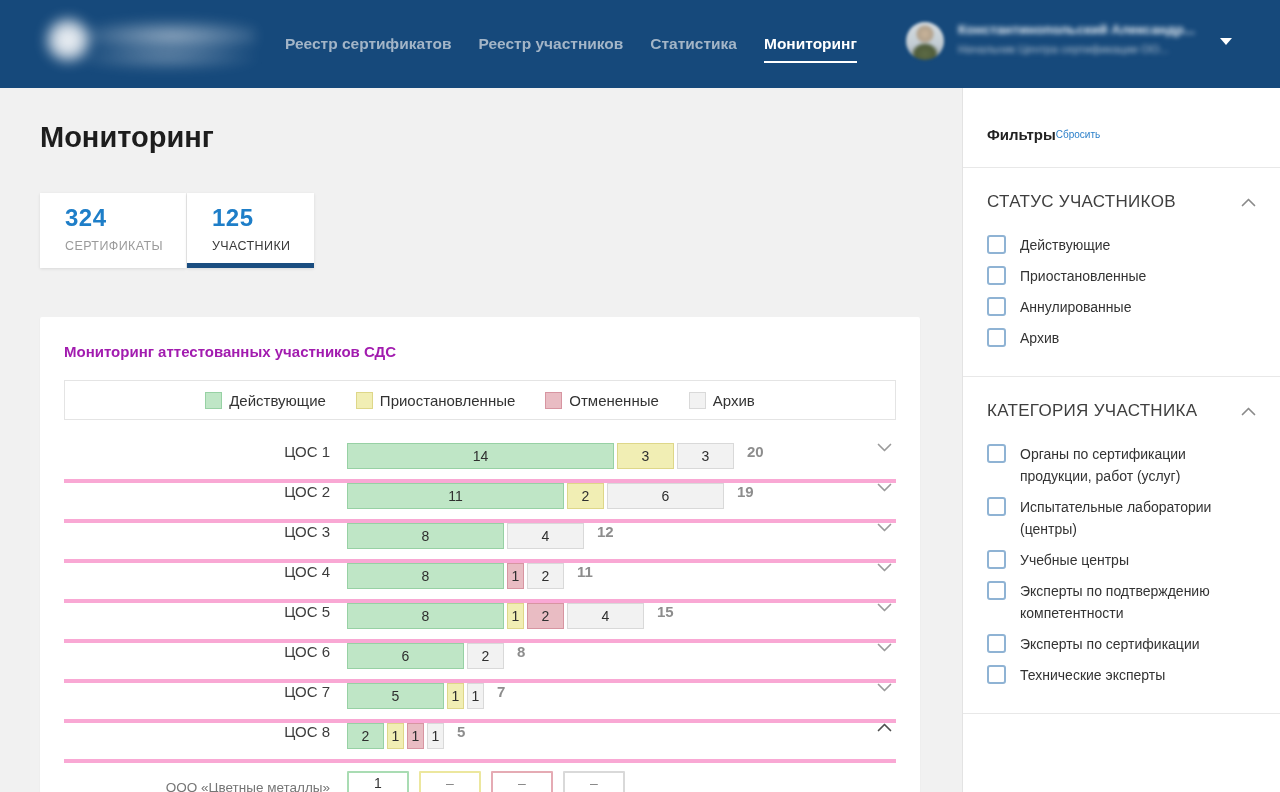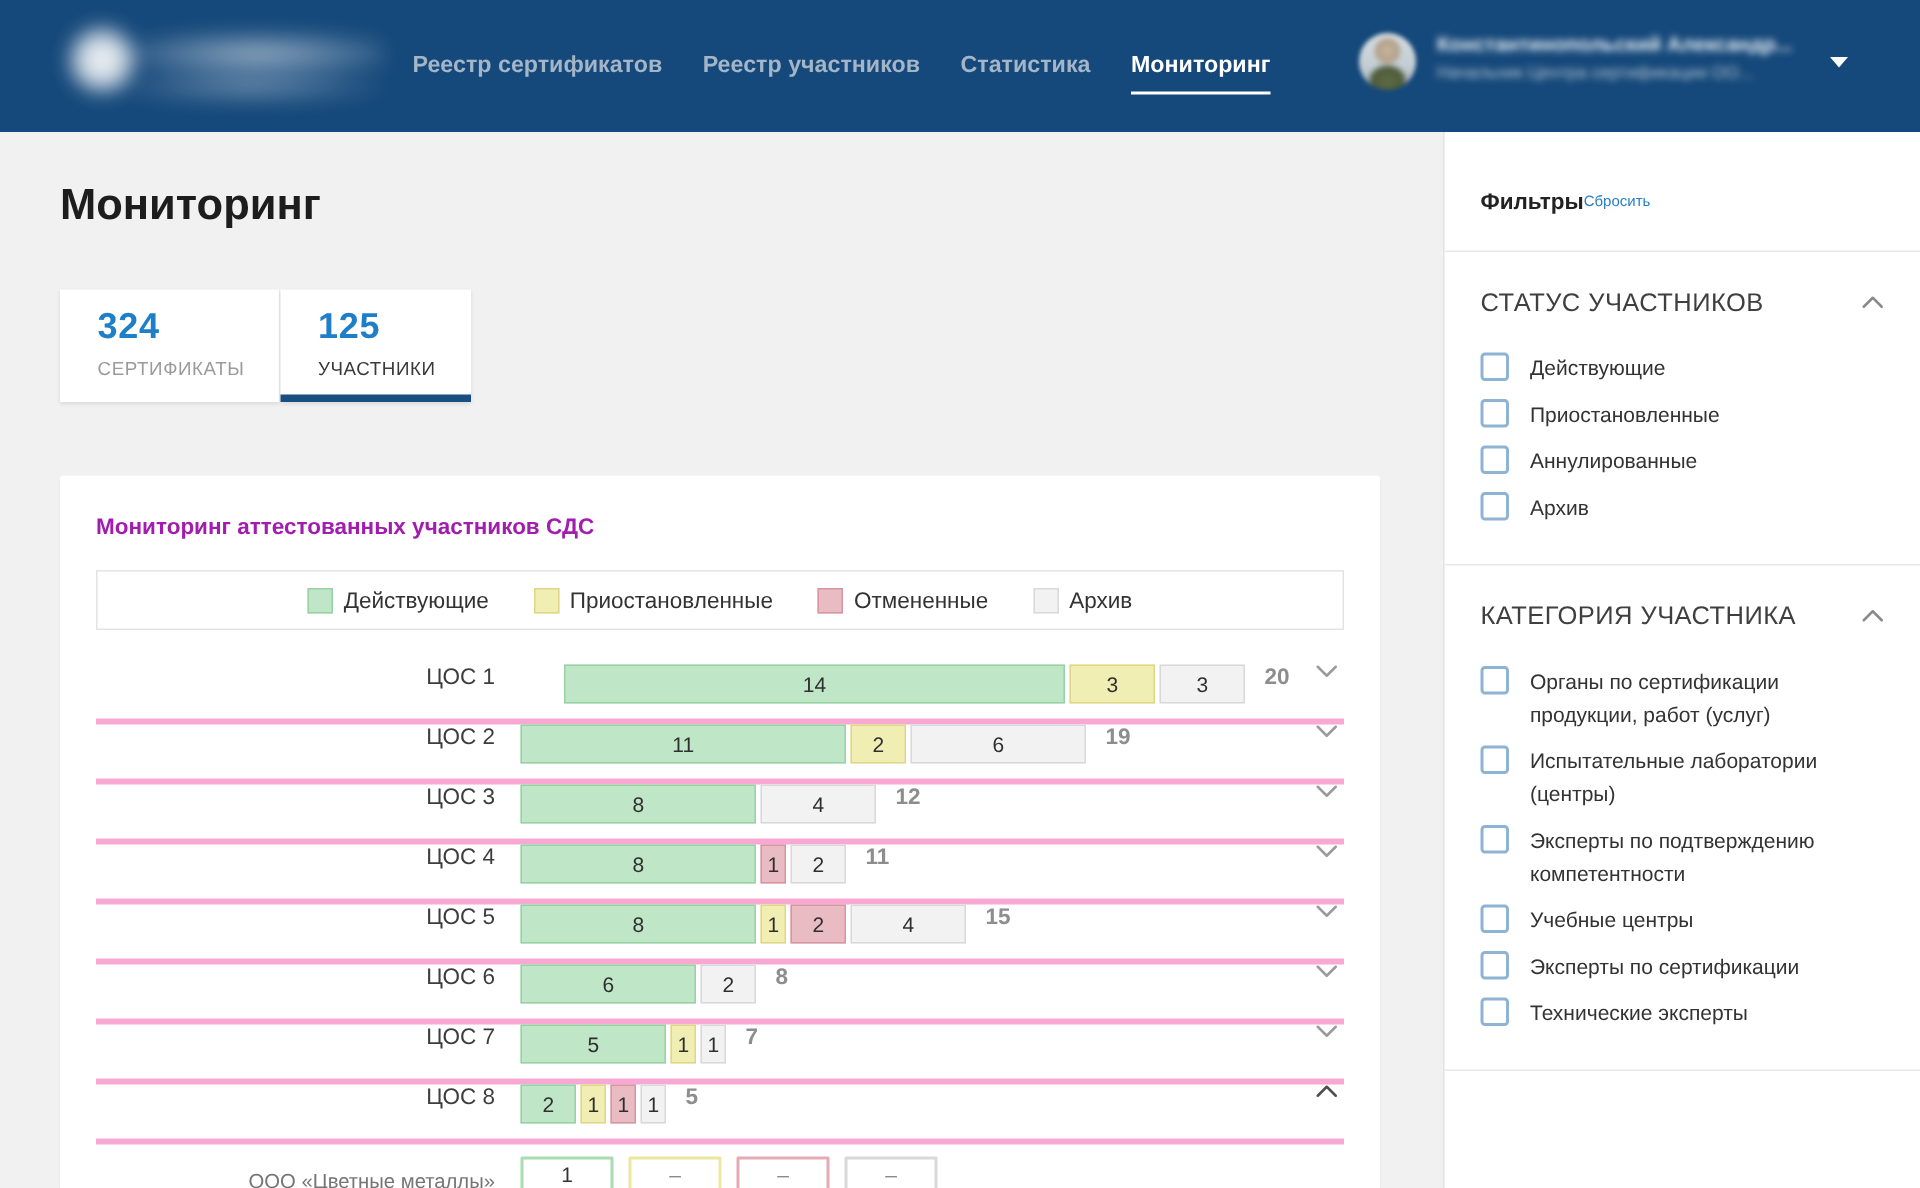--- a/index.html
+++ b/index.html
@@ -16,21 +16,21 @@
   }
   .logo-blob {
     position:absolute; left:32px; top:6px; width:224px; height:68px;
     background:
       radial-gradient(circle 34px at 36px 34px, rgba(255,255,255,.98) 0%, rgba(255,255,255,.75) 45%, rgba(255,255,255,0) 75%),
       radial-gradient(ellipse 130px 22px at 140px 30px, rgba(255,255,255,.55) 0%, rgba(255,255,255,0) 80%),
       radial-gradient(ellipse 120px 16px at 135px 52px, rgba(255,255,255,.35) 0%, rgba(255,255,255,0) 80%);
     filter:blur(6px);
   }
   .nav {
-    position:absolute; left:275px; top:0; height:88px;
+    position:absolute; left:285px; top:0; height:88px;
     display:flex; align-items:center; gap:27px;text-align:center;
   }
   .nav-item {
     font-size:15.5px; font-weight:700; color:#a3b5c7;
     cursor:pointer; padding-bottom:0; position:relative; white-space:nowrap;
   }
   .nav-item.active { color:#ffffff; }
   .nav-item.active::after {
     content:""; position:absolute; left:0; right:0; bottom:-10px;
     height:2px; background:#ffffff;
@@ -194,21 +194,21 @@
           </div>
           <div class="legend-item">
             <span class="legend-swatch" style="background: rgb(242, 242, 242); border-color: rgb(217, 217, 217);"></span>
             <span class="legend-label">Архив</span>
           </div>
         </div>
       <div class="rows" id="rows">
           <div class="row">
             <div class="row-label">ЦОС 1</div>
             <div class="bar">
-              <div class="seg" style="width: 334px; background: rgb(191, 230, 198); border-color: rgb(151, 209, 164); margin-left: 29px;">14</div>
+              <div class="seg" style="width: 267px; background: rgb(191, 230, 198); border-color: rgb(151, 209, 164);">14</div>
               <div class="seg" style="width: 57px; background: rgb(241, 238, 180); border-color: rgb(222, 215, 137);">3</div>
               <div class="seg" style="width: 57px; background: rgb(242, 242, 242); border-color: rgb(217, 217, 217);">3</div>
             </div>
             <div class="row-total">20</div>
             <div class="row-chevron">
               <svg width="15" height="9" viewBox="0 0 15 9" fill="none">
                 <path d="M1.5 1.5 L7.5 7.5 L13.5 1.5" stroke="#9b9b9b" stroke-width="1.7" stroke-linecap="round" stroke-linejoin="round"></path>
               </svg>
             </div>
           </div>
@@ -366,25 +366,25 @@
             <label class="check-item">
               <span class="checkbox"></span>
               <span class="check-label">Органы по сертификации продукции, работ (услуг)</span>
             </label>
             <label class="check-item">
               <span class="checkbox"></span>
               <span class="check-label">Испытательные лаборатории (центры)</span>
             </label>
             <label class="check-item">
               <span class="checkbox"></span>
+              <span class="check-label">Учебные центры</span>
+            </label>
+            <label class="check-item">
+              <span class="checkbox"></span>
               <span class="check-label">Эксперты по подтверждению компетентности</span>
-            </label>
-            <label class="check-item">
-              <span class="checkbox"></span>
-              <span class="check-label">Учебные центры</span>
             </label>
             <label class="check-item">
               <span class="checkbox"></span>
               <span class="check-label">Эксперты по сертификации</span>
             </label>
             <label class="check-item">
               <span class="checkbox"></span>
               <span class="check-label">Технические эксперты</span>
             </label>
           </div>

